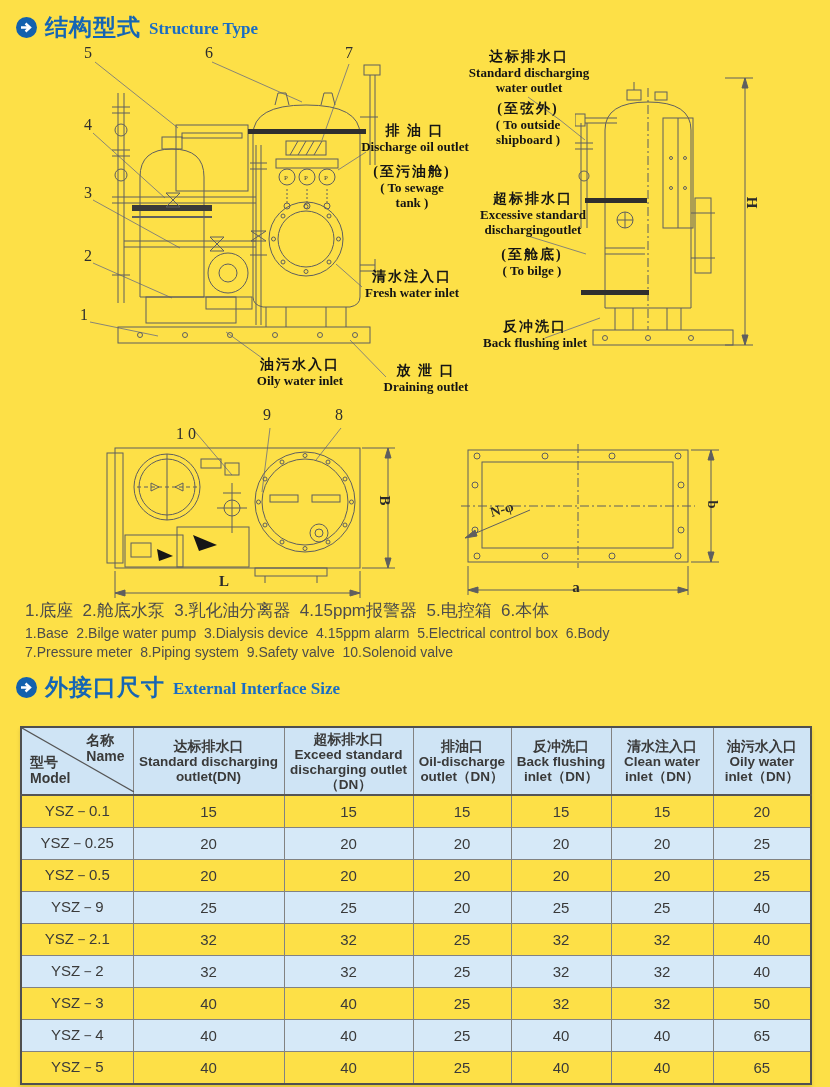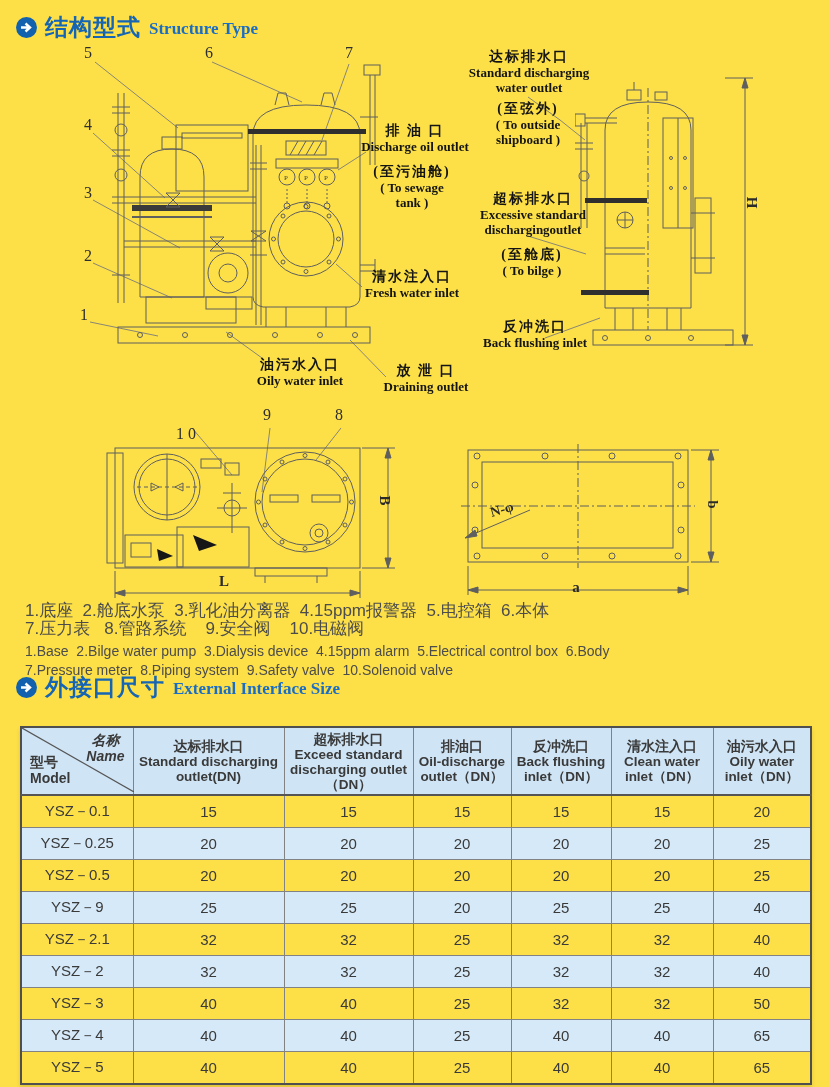--- a/index.html
+++ b/index.html
@@ -27,21 +27,21 @@
   table.iface{position:absolute;left:20px;top:726px;width:790px;border-collapse:collapse;table-layout:fixed;
     border:2px solid #4f4f4f;box-shadow:0 3px 4px rgba(0,0,0,0.12);}
   table.iface th,table.iface td{border:1px solid #828282;color:#3a3a3a;}
   table.iface thead th{background:#cfe4f5;height:64px;vertical-align:middle;padding:1px 2px;border-bottom:2px solid #555;}
   .th-zh{font-size:14px;line-height:16px;text-align:center;}
   .th-en{font-size:13.5px;line-height:15px;text-align:center;}
   table.iface tbody td{height:29px;text-align:center;font-size:15px;}
   table.iface tbody tr.alt td{background:#d6e9f8;}
   td.model-cell{font-size:14.5px;}
   th.corner{position:relative;}
-  .corner-name{position:absolute;top:4px;right:8px;text-align:center;font-size:14px;line-height:16px;font-style:italic;}
+  .corner-name{position:absolute;top:4px;right:8px;text-align:left;font-size:14px;line-height:16px;}
   .corner-model{position:absolute;bottom:8px;left:8px;text-align:left;font-size:14px;line-height:16px;}
   svg text{font-family:"Liberation Serif",serif;}
 </style>
 </head>
 <body>
 
 <div id="page">
 
   <div class="sec-head" style="left:16px;top:12px;">
     <svg class="bullet" viewBox="0 0 21 21">
@@ -359,21 +359,20 @@
 
   <div class="dim rot90" style="left:741px;top:194px;width:20px;">H</div>
   <div class="dim rot90" style="left:374px;top:492px;width:20px;">B</div>
   <div class="dim" style="left:214px;top:573px;width:20px;">L</div>
   <div class="dim" style="left:566px;top:579px;width:20px;">a</div>
   <div class="dim rot90" style="left:702px;top:496px;width:20px;">b</div>
   <div class="dim" style="left:478px;top:502px;width:48px;transform:rotate(-16deg);font-size:14px;">N-φ</div>
 
   <div class="legend">
     <div class="lzh">1.底座  2.舱底水泵  3.乳化油分离器  4.15ppm报警器  5.电控箱  6.本体</div>
-    <div class="lzh">7.压力表   8.管路系统    9.安全阀    10.电磁阀</div>
     <div class="gap"></div>
     <div class="len">1.Base  2.Bilge water pump  3.Dialysis device  4.15ppm alarm  5.Electrical control box  6.Body</div>
     <div class="len">7.Pressure meter  8.Piping system  9.Safety valve  10.Solenoid valve</div>
   </div>
 
   <div class="sec-head" style="left:16px;top:672px;">
     <svg class="bullet" viewBox="0 0 21 21">
       <circle cx="10.5" cy="10.5" r="10.5" fill="#1261ae"></circle>
       <path d="M5 10.5 H13 M9.5 6.5 L14 10.5 L9.5 14.5" stroke="#fff" stroke-width="2.4" fill="none"></path>
     </svg>

